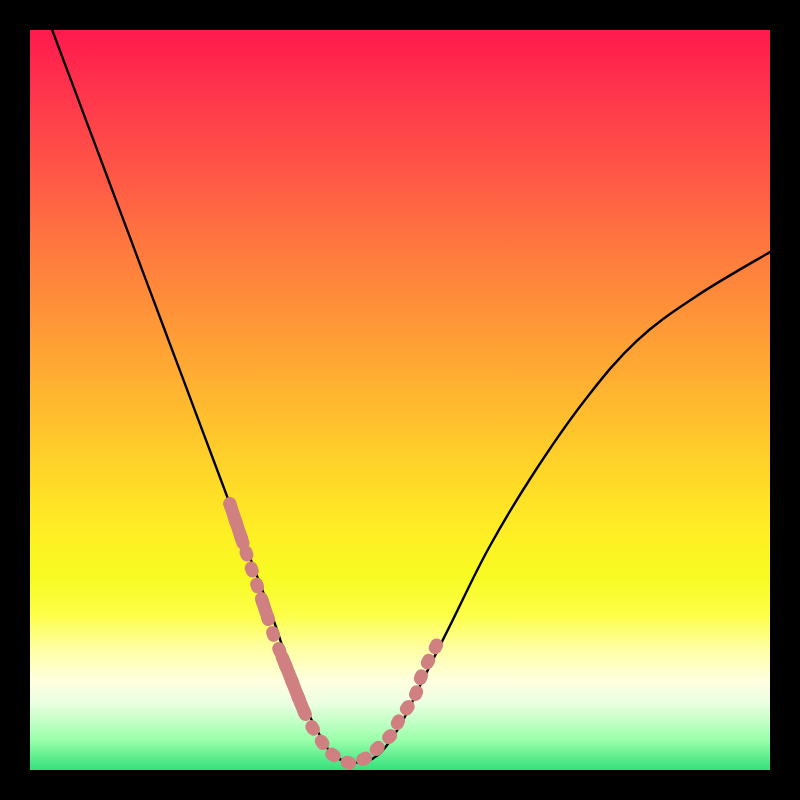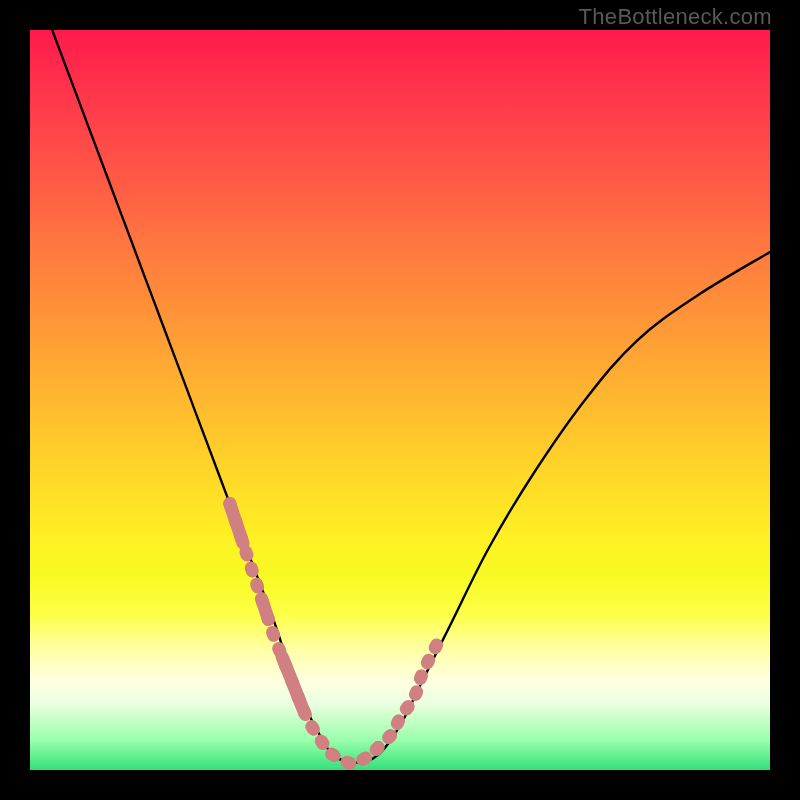--- a/index.html
+++ b/index.html
@@ -70,14 +70,13 @@
     <svg class="curves" viewBox="0 0 740 740" preserveAspectRatio="none">
       <g>
           <path d="M 22.2 0 C 26.195999999999998 10.655999999999988, 36.408 37.887999999999934, 44.4 59.19999999999993 C 52.391999999999996 80.51199999999993, 58.608 97.08799999999997, 66.6 118.39999999999998 C 74.592 139.712, 80.80799999999999 156.28800000000004, 88.8 177.60000000000002 C 96.792 198.912, 103.008 215.48799999999997, 111 236.79999999999995 C 118.992 258.11199999999997, 125.20799999999998 274.688, 133.2 296 C 141.19199999999998 317.312, 147.40800000000002 333.888, 155.4 355.2 C 163.392 376.512, 169.608 393.08799999999997, 177.6 414.4 C 185.59199999999998 435.712, 191.80800000000002 452.288, 199.8 473.6 C 207.792 494.91200000000003, 214.008 511.48799999999994, 222 532.8 C 229.992 554.112, 237.54000000000002 573.352, 244.20000000000002 592 C 250.86 610.648, 253.672 621.7479999999999, 259 636.4 C 264.328 651.052, 268.472 661.4119999999999, 273.8 673.4 C 279.12800000000004 685.388, 283.27200000000005 693.6759999999999, 288.6 703 C 293.928 712.3240000000001, 296.73999999999995 719.8720000000001, 303.4 725.2 C 310.06 730.528, 317.608 732.6, 325.6 732.6 C 333.59200000000004 732.6, 339.80799999999994 731.86, 347.79999999999995 725.2 C 355.792 718.5400000000001, 362.008 708.9200000000001, 370 695.6 C 377.992 682.28, 382.87600000000003 669.8480000000001, 392.20000000000005 651.2 C 401.52400000000006 632.552, 409.81199999999995 615.976, 421.79999999999995 592 C 433.78799999999995 568.024, 444.148 544.64, 458.8 518 C 473.452 491.36, 485.88400000000007 470.64, 503.20000000000005 444 C 520.5160000000001 417.36, 536.352 393.976, 555 370 C 573.648 346.024, 586.8199999999999 329.44800000000004, 606.8 310.8 C 626.78 292.152, 642.024 282.38399999999996, 666 266.4 C 689.976 250.41599999999997, 726.68 229.992, 740 222" fill="none" stroke="#000000" stroke-width="2.4" stroke-linecap="round"></path>
         </g>
       <g>
           <path d="M 199.8 473.6 C 201.132 477.596, 204.53600000000003 487.80799999999994, 207.20000000000002 495.79999999999995 C 209.864 503.792, 211.936 510.008, 214.6 518 C 217.26399999999998 525.992, 219.33599999999998 532.2080000000001, 222 540.2 C 224.66400000000002 548.192, 226.736 554.408, 229.4 562.4 C 232.06400000000002 570.3919999999999, 234.136 576.6080000000001, 236.8 584.6 C 239.46400000000003 592.592, 240.204 596.144, 244.20000000000002 606.8 C 248.19600000000003 617.4559999999999, 253.672 630.4799999999999, 259 643.8 C 264.328 657.12, 269.80400000000003 671.4759999999999, 273.8 680.8 C 277.796 690.124, 277.204 688.94, 281.2 695.6 C 285.19599999999997 702.26, 292.004 712.472, 296 717.8 C 299.996 723.1279999999999, 299.404 722.5360000000001, 303.4 725.2 C 307.39599999999996 727.864, 314.204 731.268, 318.2 732.6 C 322.19599999999997 733.932, 321.60400000000004 733.932, 325.6 732.6 C 329.596 731.268, 336.40400000000005 727.864, 340.40000000000003 725.2 C 344.396 722.5360000000001, 343.804 721.7959999999999, 347.79999999999995 717.8 C 351.79599999999994 713.804, 358.604 708.328, 362.59999999999997 703 C 366.59599999999995 697.672, 366.004 694.86, 370 688.2 C 373.996 681.5400000000001, 380.80400000000003 673.992, 384.8 666 C 388.796 658.008, 388.20400000000006 653.1239999999999, 392.20000000000005 643.8 C 396.196 634.476, 404.33600000000007 619.528, 407.00000000000006 614.2" fill="none" stroke="#d08080" stroke-width="13" stroke-linecap="round" stroke-linejoin="round" stroke-dasharray="3 14"></path>
           <path d="M 199.8 473.6 C 201.132 477.596, 204.53600000000003 487.80799999999994, 207.20000000000002 495.79999999999995 C 209.864 503.792, 211.936 510.008, 214.6 518 C 217.26399999999998 525.992, 219.33599999999998 532.2080000000001, 222 540.2 C 224.66400000000002 548.192, 226.736 554.408, 229.4 562.4 C 232.06400000000002 570.3919999999999, 234.136 576.6080000000001, 236.8 584.6 C 239.46400000000003 592.592, 240.204 596.144, 244.20000000000002 606.8 C 248.19600000000003 617.4559999999999, 253.672 630.4799999999999, 259 643.8 C 264.328 657.12, 269.80400000000003 671.4759999999999, 273.8 680.8 C 277.796 690.124, 277.204 688.94, 281.2 695.6 C 285.19599999999997 702.26, 292.004 712.472, 296 717.8 C 299.996 723.1279999999999, 299.404 722.5360000000001, 303.4 725.2 C 307.39599999999996 727.864, 314.204 731.268, 318.2 732.6 C 322.19599999999997 733.932, 321.60400000000004 733.932, 325.6 732.6 C 329.596 731.268, 336.40400000000005 727.864, 340.40000000000003 725.2 C 344.396 722.5360000000001, 343.804 721.7959999999999, 347.79999999999995 717.8 C 351.79599999999994 713.804, 358.604 708.328, 362.59999999999997 703 C 366.59599999999995 697.672, 366.004 694.86, 370 688.2 C 373.996 681.5400000000001, 380.80400000000003 673.992, 384.8 666 C 388.796 658.008, 388.20400000000006 653.1239999999999, 392.20000000000005 643.8 C 396.196 634.476, 404.33600000000007 619.528, 407.00000000000006 614.2" fill="none" stroke="#d08080" stroke-width="13" stroke-linecap="round" stroke-linejoin="round" stroke-dasharray="42 58 22 40 60 1000"></path>
         </g>
     </svg>
   </div>
-  <div class="attribution">TheBottleneck.com</div>
 </div>
 
 </body></html>

